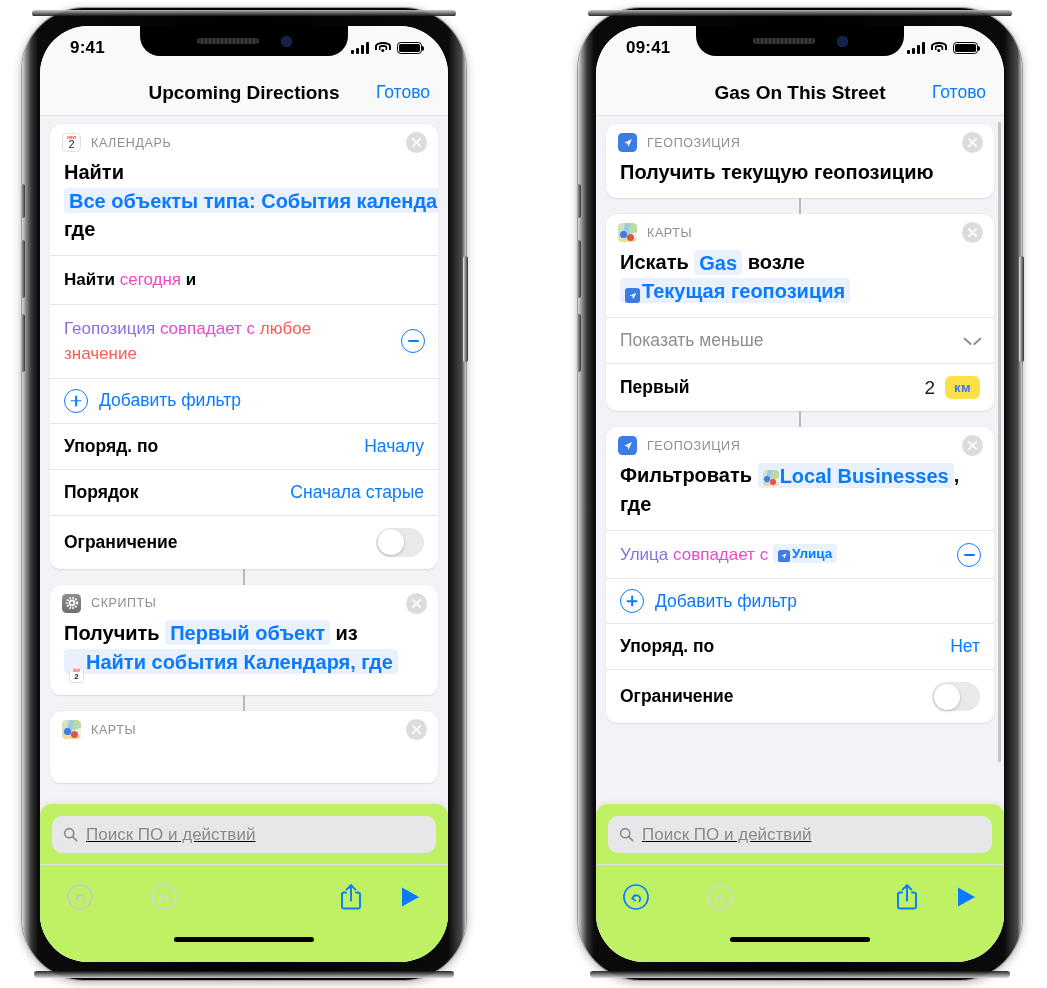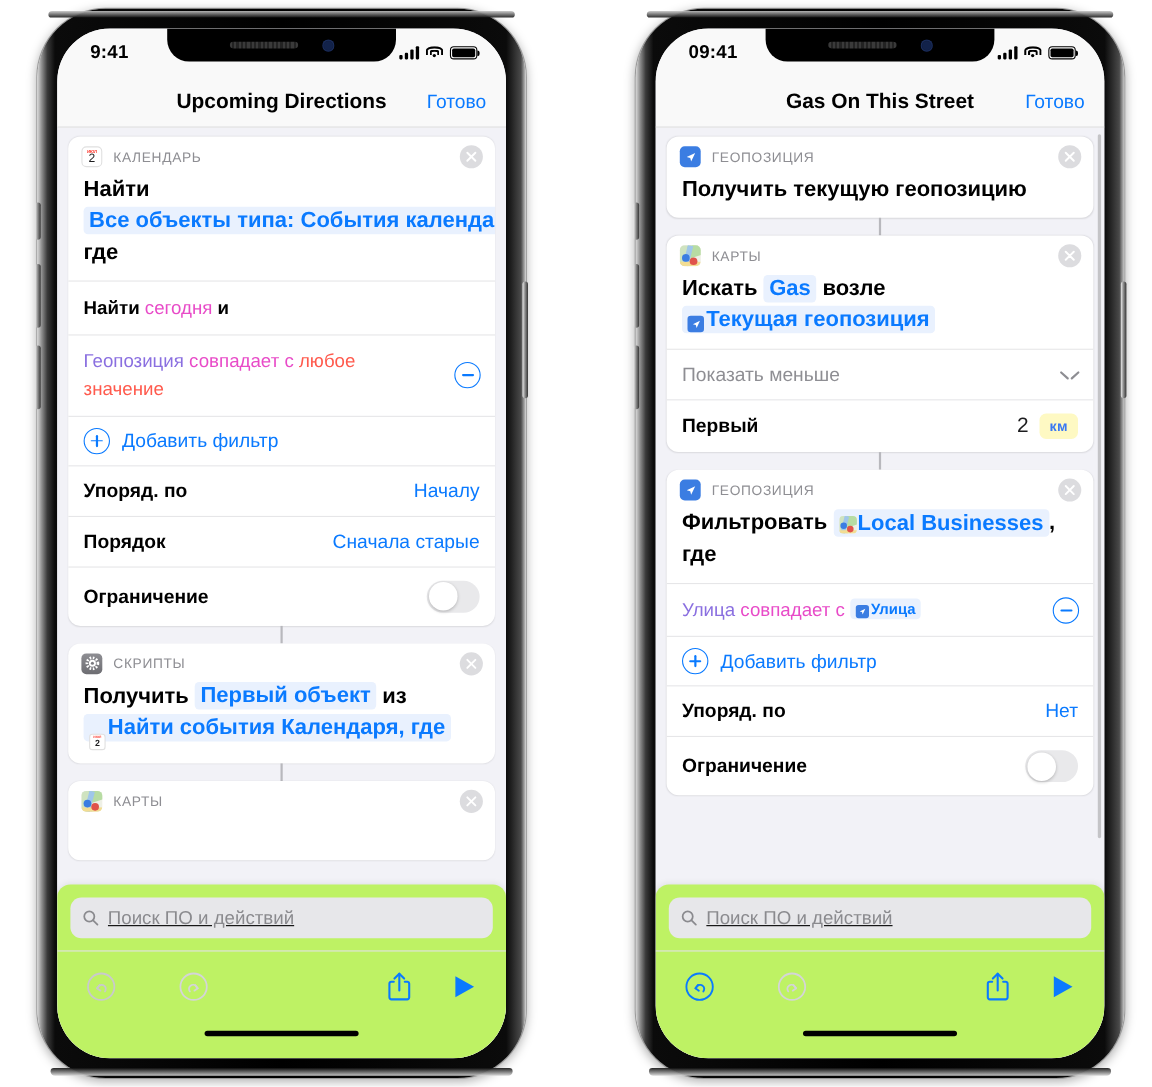--- a/index.html
+++ b/index.html
@@ -13,21 +13,21 @@
 
   
   .phone {
     position:absolute; top:8px; width:444px; height:972px;
     border-radius:62px;
     background:
       linear-gradient(90deg,#d8d8d8 0%, #8d8d8d 4px, #3a3a3a 9px, #0b0b0b 16px,
                       #000 50%, #0b0b0b 96%, #4a4a4a 99%, #c9c9c9 100%);
     box-shadow:0 0 0 1px #9b9b9b, 0 2px 10px rgba(0,0,0,.35);
   }
-  .phone.left  { left:22px;margin-left:12px; }
+  .phone.left  { left:22px; }
   .phone.right { left:578px; }
 
   .phone::before{ 
     content:""; position:absolute; left:10px; right:10px; top:2px; height:6px;
     border-radius:40px 40px 30px 30px;
     background:linear-gradient(180deg,#c6c6c6,#5a5a5a 60%,#151515);
     opacity:.9;
   }
   .phone::after{ 
     content:""; position:absolute; left:12px; right:12px; bottom:2px; height:7px;
@@ -157,21 +157,21 @@
     position:relative; flex:0 0 auto; }
   .toggle b{ position:absolute; left:1.5px; top:1.5px; width:26px; height:26px;
     border-radius:50%; background:#fff; box-shadow:0 1px 3px rgba(0,0,0,.24); }
 
   .chev{ width:15px; height:9px; position:relative; }
   .chev::before,.chev::after{ content:""; position:absolute; top:1px; width:10px;
     height:1.9px; background:#8e8e93; border-radius:2px; }
   .chev::before{ left:-1px; transform:rotate(42deg); transform-origin:left center; }
   .chev::after{ right:-1px; transform:rotate(-42deg); transform-origin:right center; }
 
-  .unitchip{ background:#fef9c3; color:#3a78f2; border-radius:6px;
+  .unitchip{ background:#fde047; color:#3a78f2; border-radius:6px;
     padding:4px 9px; font-size:13px; font-weight:600; letter-spacing:.4px; }
   .numval{ font-size:19px; color:#1c1c1e; font-weight:400; margin-right:10px; }
 
   .scrollbar{ position:absolute; right:3px; width:3px; border-radius:2px;
     background:#c4c4c7; }
 
   
   .bottomsheet{
     position:absolute; left:0; right:0; bottom:0; z-index:20;
     background:#bef264; border-top-left-radius:12px; border-top-right-radius:12px;

